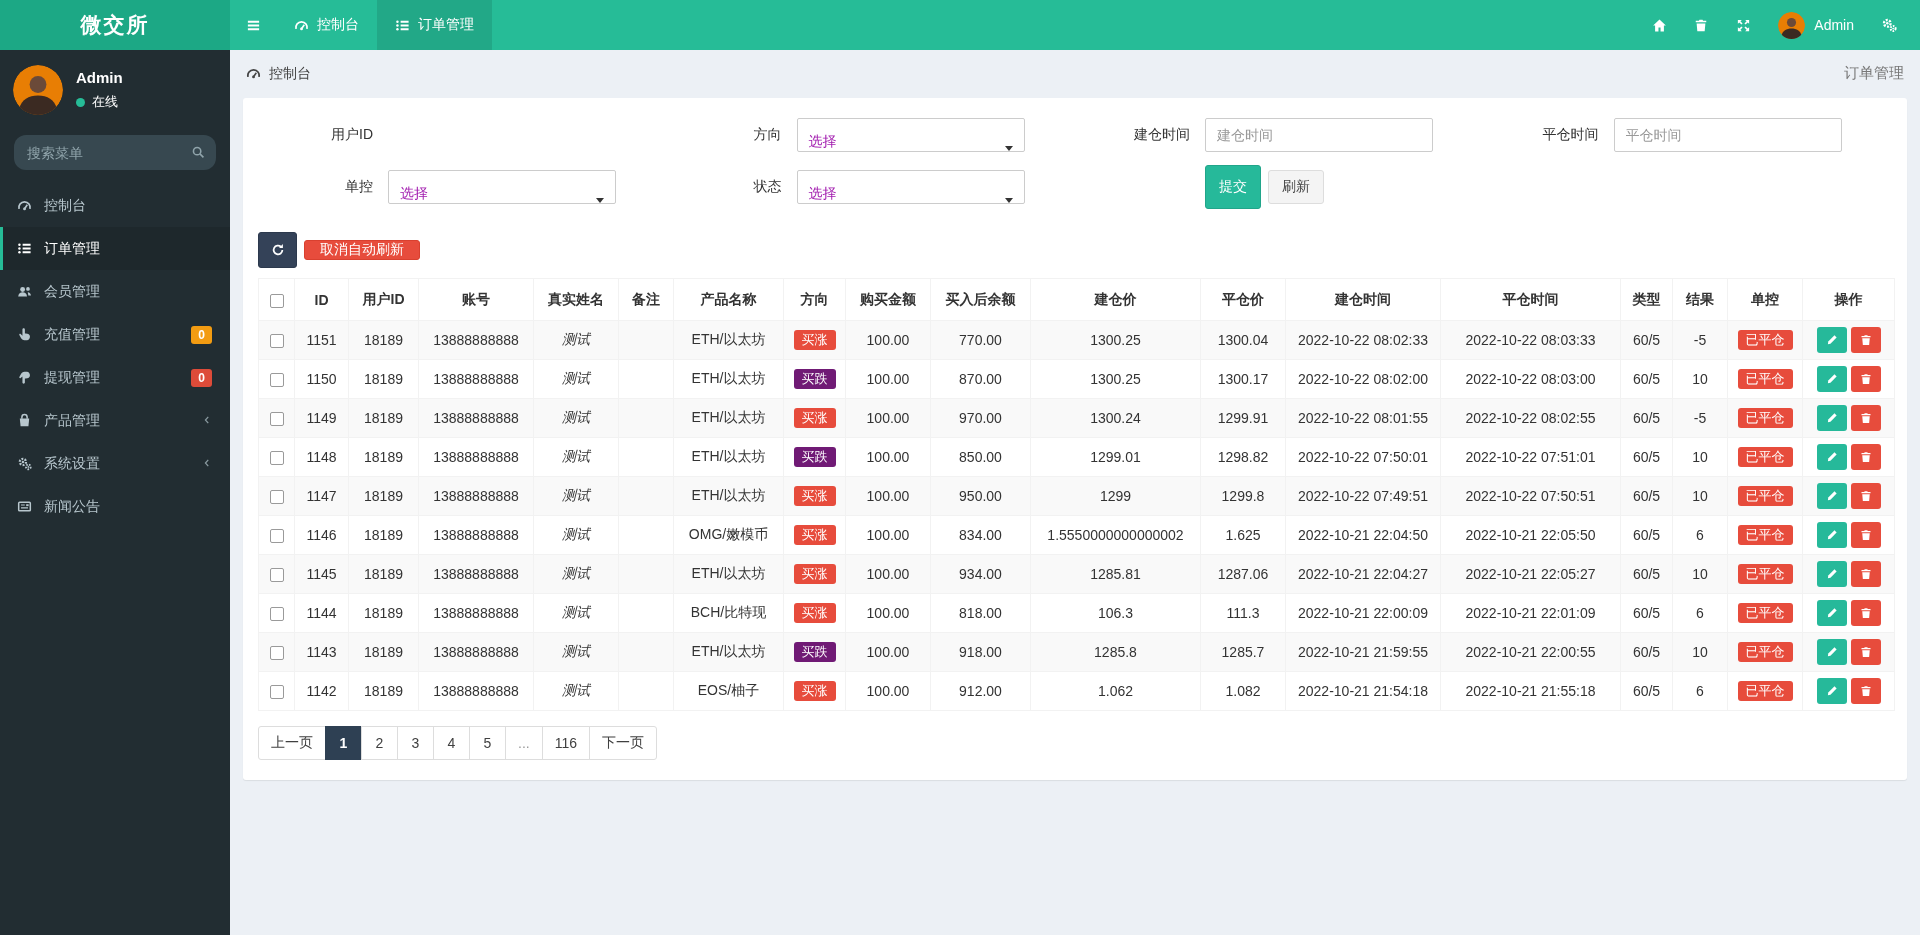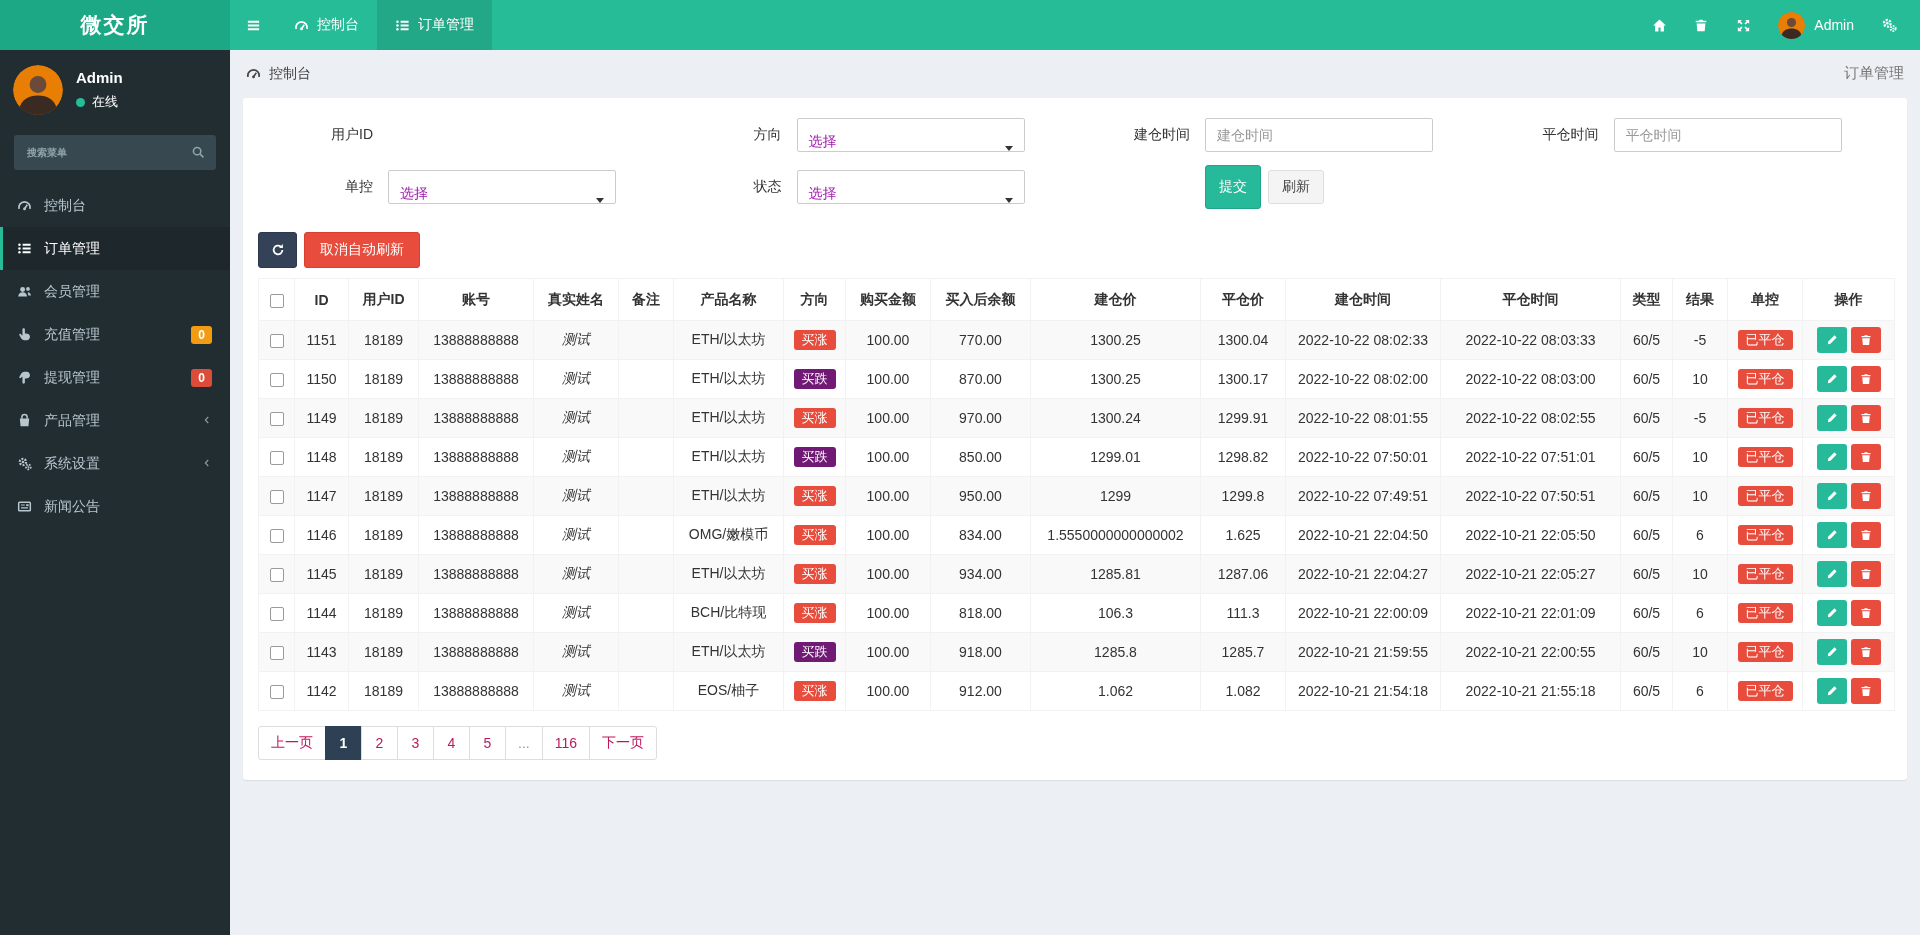--- a/index.html
+++ b/index.html
@@ -22,21 +22,21 @@
   .avatar-sm { width:27px; height:27px; border-radius:50%; overflow:hidden; flex:0 0 27px; }
 
   
   .sidebar { position:absolute; top:50px; left:0; bottom:0; width:230px; background:#222d32; z-index:20; }
   .user-panel { display:flex; align-items:center; gap:13px; padding:15px 13px 12px; }
   .avatar-lg { width:50px; height:50px; border-radius:50%; overflow:hidden; flex:0 0 50px; }
   .user-name { color:#fff; font-weight:bold; font-size:15px; margin-bottom:7px; }
   .user-status { color:#fff; font-size:13px; display:flex; align-items:center; gap:7px; }
   .status-dot { width:9px; height:9px; border-radius:50%; background:#26bc97; display:inline-block; }
   .sidebar-search { margin:8px 14px 14px; position:relative; }
-  .sidebar-search input { width:100%; height:35px; background:#374850; border:none; border-radius:3px; padding:0 34px 0 13px; color:#ccc; font-size:10px; outline:none; font-family:inherit;font-weight:bold; }
+  .sidebar-search input { width:100%; height:35px; background:#374850; border:none; border-radius:12px; padding:0 34px 0 13px; color:#ccc; font-size:14px; outline:none; font-family:inherit; }
   .sidebar-search input::placeholder { color:#90a4ab; }
   .sidebar-search .icon { position:absolute; right:11px; top:10px; color:#90a4ab; }
   .menu li { display:flex; align-items:center; height:43px; padding:0 14px 0 14px; color:#b8c7ce; border-left:3px solid transparent; cursor:pointer; }
   .menu li.active { background:#1e282c; color:#fff; border-left-color:#26bc97; }
   .menu .mi-icon { width:27px; display:inline-flex; }
   .menu .mi-label { flex:1; }
   .mi-badge { background:#f39c12; color:#fff; font-size:12px; font-weight:bold; padding:2px 7px; border-radius:3px; margin-right:4px; }
   .mi-chev { color:#8a9aa0; margin-right:4px; }
 
   
@@ -58,21 +58,21 @@
   .f-select { display:flex; align-items:flex-end; justify-content:space-between; padding:0 11px; color:#a21caf; cursor:pointer; }
   .caret-down { width:0; height:0; border-left:4px solid transparent; border-right:4px solid transparent; border-top:5px solid #333; }
   .caret-up { width:0; height:0; border-left:4px solid transparent; border-right:4px solid transparent; border-bottom:5px solid #333; display:inline-block; }
   .btn { border-radius:3px; font-size:14px; font-family:inherit; cursor:pointer; display:inline-flex; align-items:center; justify-content:center; }
   .btn-submit { background:#26b99a; border:1px solid #21a58a; color:#fff; height:44px; padding:0 13px; }
   .btn-light { background:#f4f4f4; border:1px solid #ddd; color:#444; height:34px; padding:0 13px; margin-left:7px; }
 
   
   .toolbar { margin-top:23px; display:flex; align-items:center; }
   .btn-darksq { background:#344258; border:1px solid #2c394d; color:#fff; width:39px; height:36px; }
-  .btn-danger { background:#e74c3c; border:1px solid #d9402f; color:#fff; height:36px; padding:0 15px; margin-left:7px; }
+  .btn-danger { background:#e74c3c; border:1px solid #d9402f; color:#fff; height:20px; padding:0 15px; margin-left:7px; }
 
   
   .order-table { width:100%; border-collapse:collapse; table-layout:fixed; margin-top:10px; }
   .order-table th, .order-table td { border:1px solid #f2f2f2; text-align:center; white-space:nowrap; overflow:hidden; }
   .order-table th { height:42px; font-weight:bold; font-size:14px; color:#333; background:#fff; }
   .order-table td { height:39px; font-size:14px; color:#333; }
   .order-table tbody tr:nth-child(odd) { background:#f9f9f9; }
   .cb { appearance:none; -webkit-appearance:none; width:14px; height:14px; border:1px solid #9a9a9a; border-radius:2px; background:#fff; vertical-align:middle; cursor:pointer; }
   .real-name { font-style:italic; }
   .badge-pill { display:inline-block; padding:3px 8px; border-radius:3px; color:#fff; font-size:13px; line-height:1.1; }
@@ -81,21 +81,21 @@
   .badge-ctrl { background:#e74c3c; }
   .mini-btn { display:inline-flex; align-items:center; justify-content:center; width:30px; height:26px; border-radius:3px; color:#fff; margin:0 2px; cursor:pointer; border:none; }
   .btn-edit { background:#26b99a; }
   .btn-del { background:#e74c3c; }
 
   
   .table-footer { display:flex; justify-content:space-between; align-items:center; margin-top:15px; color:#555; }
   .summary { display:flex; align-items:center; }
   .page-size-box { display:inline-flex; align-items:center; gap:7px; border:1px solid #ccc; border-radius:3px; padding:4px 8px; margin:0 7px; color:#444; font-size:13px; cursor:pointer; background:#fff; }
   .pagination { display:flex; }
-  .page-item { min-width:37px; padding:0 12px; height:34px; display:flex; align-items:center; justify-content:center; background:#fff; border:1px solid #ddd; color:#be185d; margin-left:-1px; cursor:pointer; font-size:14px; }
+  .page-item { min-width:37px; padding:0 12px; height:34px; display:flex; align-items:center; justify-content:center; background:#fff; border:1px solid #ddd; color:#404040; margin-left:-1px; cursor:pointer; font-size:14px; }
   .page-item:first-child { border-radius:3px 0 0 3px; margin-left:0; }
   .page-item:last-child { border-radius:0 3px 3px 0; }
   .page-item.active { background:#2e4053; border-color:#2e4053; color:#fff; font-weight:bold; }
   .page-item.ellipsis { color:#999; }
 </style>
 </head>
 <body>
 
 <div class="navbar">
   <div class="logo">微交所</div>

